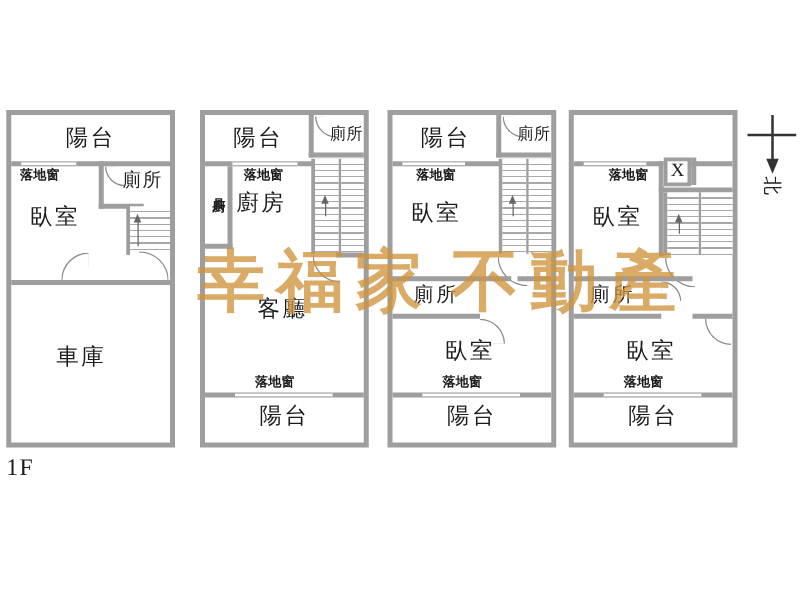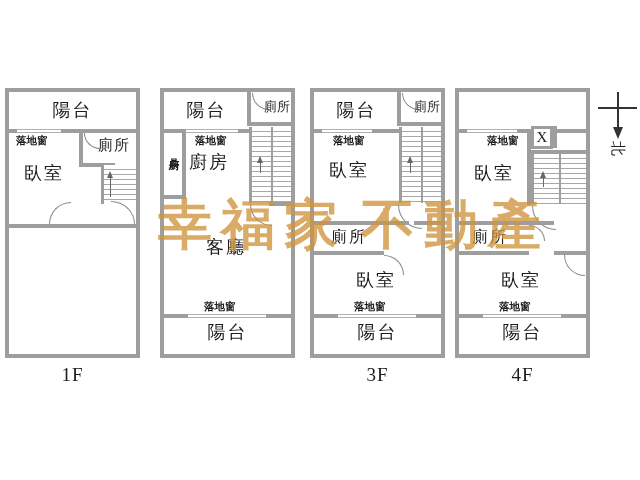--- a/index.html
+++ b/index.html
@@ -16,21 +16,21 @@
   .vert{writing-mode:vertical-rl;text-orientation:upright;font-size:10.5px;font-weight:bold;line-height:1;}
   .stairs{position:absolute;border-left:3px solid #9e9e9e;box-sizing:border-box;display:flex;}
   .scol{flex:1;background:repeating-linear-gradient(to bottom,#ffffff 0 4px,#a8a8a8 4px 5px);}
   .sdiv{width:2px;background:#9e9e9e;}
   .arc{position:absolute;box-sizing:border-box;}
   .abl{border-left:1px solid #8a8a8a;border-bottom:1px solid #8a8a8a;border-radius:0 0 0 100%;}
   .atl{border-left:1px solid #8a8a8a;border-top:1px solid #8a8a8a;border-radius:100% 0 0 0;}
   .atr{border-right:1px solid #8a8a8a;border-top:1px solid #8a8a8a;border-radius:0 100% 0 0;}
   .sarrow{position:absolute;width:1px;background:#666;}
   .sarrow::before{content:"";position:absolute;top:-7px;left:-3px;border:3px solid transparent;border-bottom:7px solid #666;}
-  .flabel{position:absolute;top:364px;width:135px;text-align:center;font-size:19px;letter-spacing:1px;}
+  .flabel{position:absolute;top:364px;width:135px;text-align:left;font-size:19px;letter-spacing:1px;}
   .xbox{position:absolute;border:3px solid #9e9e9e;box-sizing:border-box;background:#fff;
         display:flex;align-items:center;justify-content:center;font-size:15px;}
   #watermark{position:absolute;left:158px;top:198px;font-size:54px;font-weight:bold;
              letter-spacing:9px;color:rgba(206,148,60,0.78);z-index:5;white-space:nowrap;line-height:1;}
   #watermark .wm2{margin-left:14px;}
   .cline{position:absolute;background:#333;}
   .chead{position:absolute;width:0;height:0;border:5px solid transparent;border-top:12px solid #333;}
   .cnorth{position:absolute;font-size:15px;transform:rotate(90deg);color:#222;}
 </style>
 </head>
@@ -48,20 +48,21 @@
     <div class="arc abl" style="left:75px;top:41px;width:16px;height:16px"></div>
     <div class="rl md" style="left:84px;top:46px;width:42px">廁所</div>
     <div class="rl" style="left:12px;top:72px;width:46px">臥室</div>
     <div class="stairs" style="left:92px;top:73px;width:35px;height:39px">
       <div class="scol"></div>
     </div>
     <div class="sarrow" style="left:101px;top:83px;height:22px"></div>
     <div class="arc atl" style="left:40px;top:110px;width:22px;height:22px"></div>
     <div class="arc atr" style="left:102px;top:109px;width:24px;height:23px"></div>
     <div class="wh" style="left:0;top:132px;width:127px"></div>
+    <div class="rl" style="left:16px;top:184px;width:80px">車庫</div>
   </div>
 
   <div class="fl" style="left:160px">
     <div class="rl" style="left:5px;width:75px;top:9px">陽台</div>
     <div class="wv" style="left:83px;top:0;height:34px"></div>
     <div class="wh" style="left:83px;top:30px;width:44px"></div>
     <div class="arc abl" style="left:88px;top:1px;width:17px;height:17px"></div>
     <div class="rl" style="left:99px;top:8px;width:28px;font-size:13px;letter-spacing:0">廁所</div>
     <div class="wh" style="left:0;top:37px;width:87px"></div>
     <div class="win" style="left:22px;top:37px;width:52px"></div>
@@ -139,22 +140,20 @@
     <div class="wh" style="left:95px;top:159px;width:32px"></div>
     <div class="arc abl" style="left:105px;top:163px;width:21px;height:21px"></div>
     <div class="rl" style="left:40px;top:179px;width:44px">臥室</div>
     <div class="sm" style="left:40px;top:210px">落地窗</div>
     <div class="wh" style="left:0;top:222px;width:127px"></div>
     <div class="win" style="left:24px;top:222px;width:78px"></div>
     <div class="rl" style="left:0;width:127px;top:231px">陽台</div>
   </div>
 
   <div class="flabel" style="left:5px">1F</div>
-  <div class="flabel" style="left:310px">3F</div>
-  <div class="flabel" style="left:455px">4F</div>
 
   <div>
     <div class="cline" style="left:617px;top:92px;width:1.5px;height:36px"></div>
     <div class="cline" style="left:598px;top:107px;width:39px;height:1.5px"></div>
     <div class="chead" style="left:613px;top:127px"></div>
     <div class="cnorth" style="left:610px;top:139px">北</div>
   </div>
 
   <div id="watermark"><span class="wm1">幸福家</span><span class="wm2">不動產</span></div>
 

